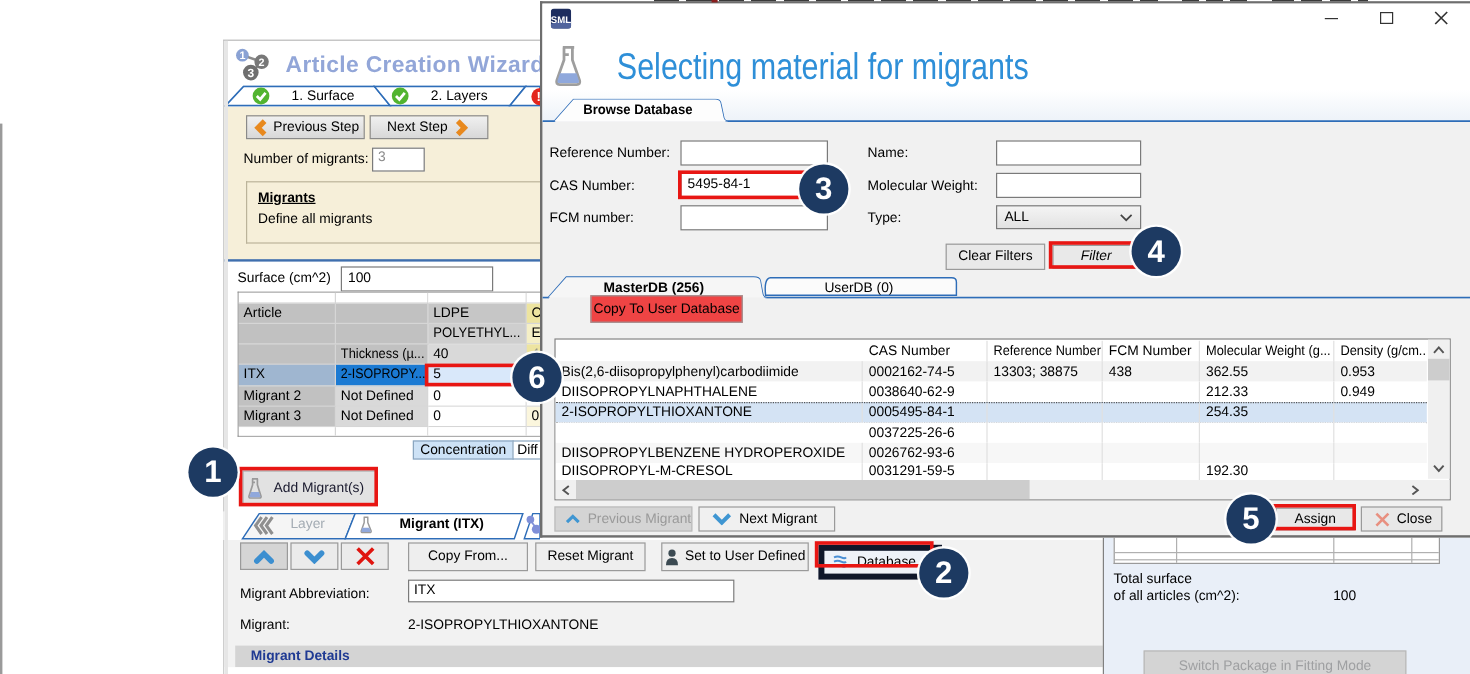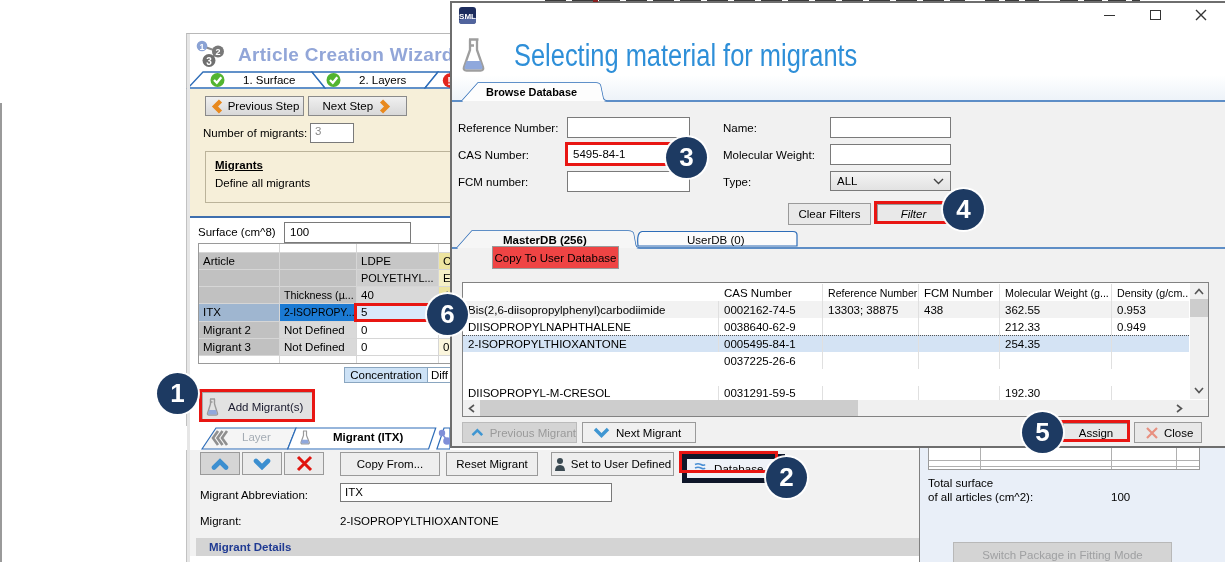--- a/index.html
+++ b/index.html
@@ -71,21 +71,21 @@
 
 <div class="lbl" style="left:203px;top:127px;z-index:2;">Number of migrants:</div>
 <div class="inp" style="left:310px;top:123px;width:38px;height:17px;z-index:2;color:#8a8a8a;padding:1px 0 0 4px;">3</div>
 
 <div class="abs" style="left:205px;top:151px;width:245px;height:50px;background:#f6efd9;border:1px solid #bbb39a;border-right:none;z-index:2;"></div>
 <div class="lbl" style="left:215px;top:159px;font-weight:bold;text-decoration:underline;z-index:3;">Migrants</div>
 <div class="lbl" style="left:215px;top:177px;z-index:3;">Define all migrants</div>
 
 <div class="abs" style="left:187px;top:216px;width:263px;height:2px;background:#3f6fae;z-index:2;"></div>
 
-<div class="lbl" style="left:198px;top:226px;z-index:2;">Surface (cm^8)</div>
+<div class="lbl" style="left:198px;top:226px;z-index:2;">Surface (cm^2)</div>
 <div class="inp" style="left:284px;top:222px;width:120px;height:16px;z-index:2;padding:3px 0 0 5px;">100</div>
 
 <div class="abs" style="left:198px;top:243px;width:252px;height:121px;border:1px solid #9a9a9a;border-right:none;background:#fff;z-index:2;box-sizing:border-box;">
 
   <div class="cell" style="left:0;top:0;width:81px;height:9px;background:#fff;"></div>
   <div class="cell" style="left:81px;top:0;width:77px;height:9px;background:#fff;"></div>
   <div class="cell" style="left:158px;top:0;width:82px;height:9px;background:#fff;"></div>
   <div class="cell" style="left:240px;top:0;width:12px;height:9px;background:#fff;border-right:none;"></div>
   <div class="cell" style="left:0;top:9px;width:81px;height:17px;background:#c1c1c1;">Article</div>
   <div class="cell" style="left:81px;top:9px;width:77px;height:17px;background:#c1c1c1;"></div>
@@ -306,20 +306,28 @@
   <div class="dcell" style="left:537px;width:112px;height:16px;">254.35</div>
   <div class="dcell" style="left:649px;width:77px;height:16px;border-right:none;"></div>
 </div>
 <div class="drow" style="top:352px;z-index:13;background:#fff;">
   <div class="dcell" style="left:256px;width:104px;">0037225-26-6</div>
   <div class="dcell" style="left:360px;width:96px;"></div>
   <div class="dcell" style="left:456px;width:81px;"></div>
   <div class="dcell" style="left:537px;width:112px;"></div>
   <div class="dcell" style="left:649px;width:77px;border-right:none;"></div>
 </div>
+<div class="drow" style="top:369px;z-index:13;background:#f7f7f7;">
+  <div class="dcell" style="left:0;width:256px;">DIISOPROPYLBENZENE HYDROPEROXIDE</div>
+  <div class="dcell" style="left:256px;width:104px;">0026762-93-6</div>
+  <div class="dcell" style="left:360px;width:96px;"></div>
+  <div class="dcell" style="left:456px;width:81px;"></div>
+  <div class="dcell" style="left:537px;width:112px;"></div>
+  <div class="dcell" style="left:649px;width:77px;border-right:none;"></div>
+</div>
 <div class="drow" style="top:386px;z-index:13;background:#fff;height:14px;">
   <div class="dcell" style="left:0;width:256px;height:14px;">DIISOPROPYL-M-CRESOL</div>
   <div class="dcell" style="left:256px;width:104px;height:14px;">0031291-59-5</div>
   <div class="dcell" style="left:360px;width:96px;height:14px;"></div>
   <div class="dcell" style="left:456px;width:81px;height:14px;"></div>
   <div class="dcell" style="left:537px;width:112px;height:14px;">192.30</div>
   <div class="dcell" style="left:649px;width:77px;height:14px;border-right:none;"></div>
 </div>
 
 <div class="abs" style="left:1190px;top:283px;width:18px;height:116px;background:#f0f0f0;z-index:14;">

